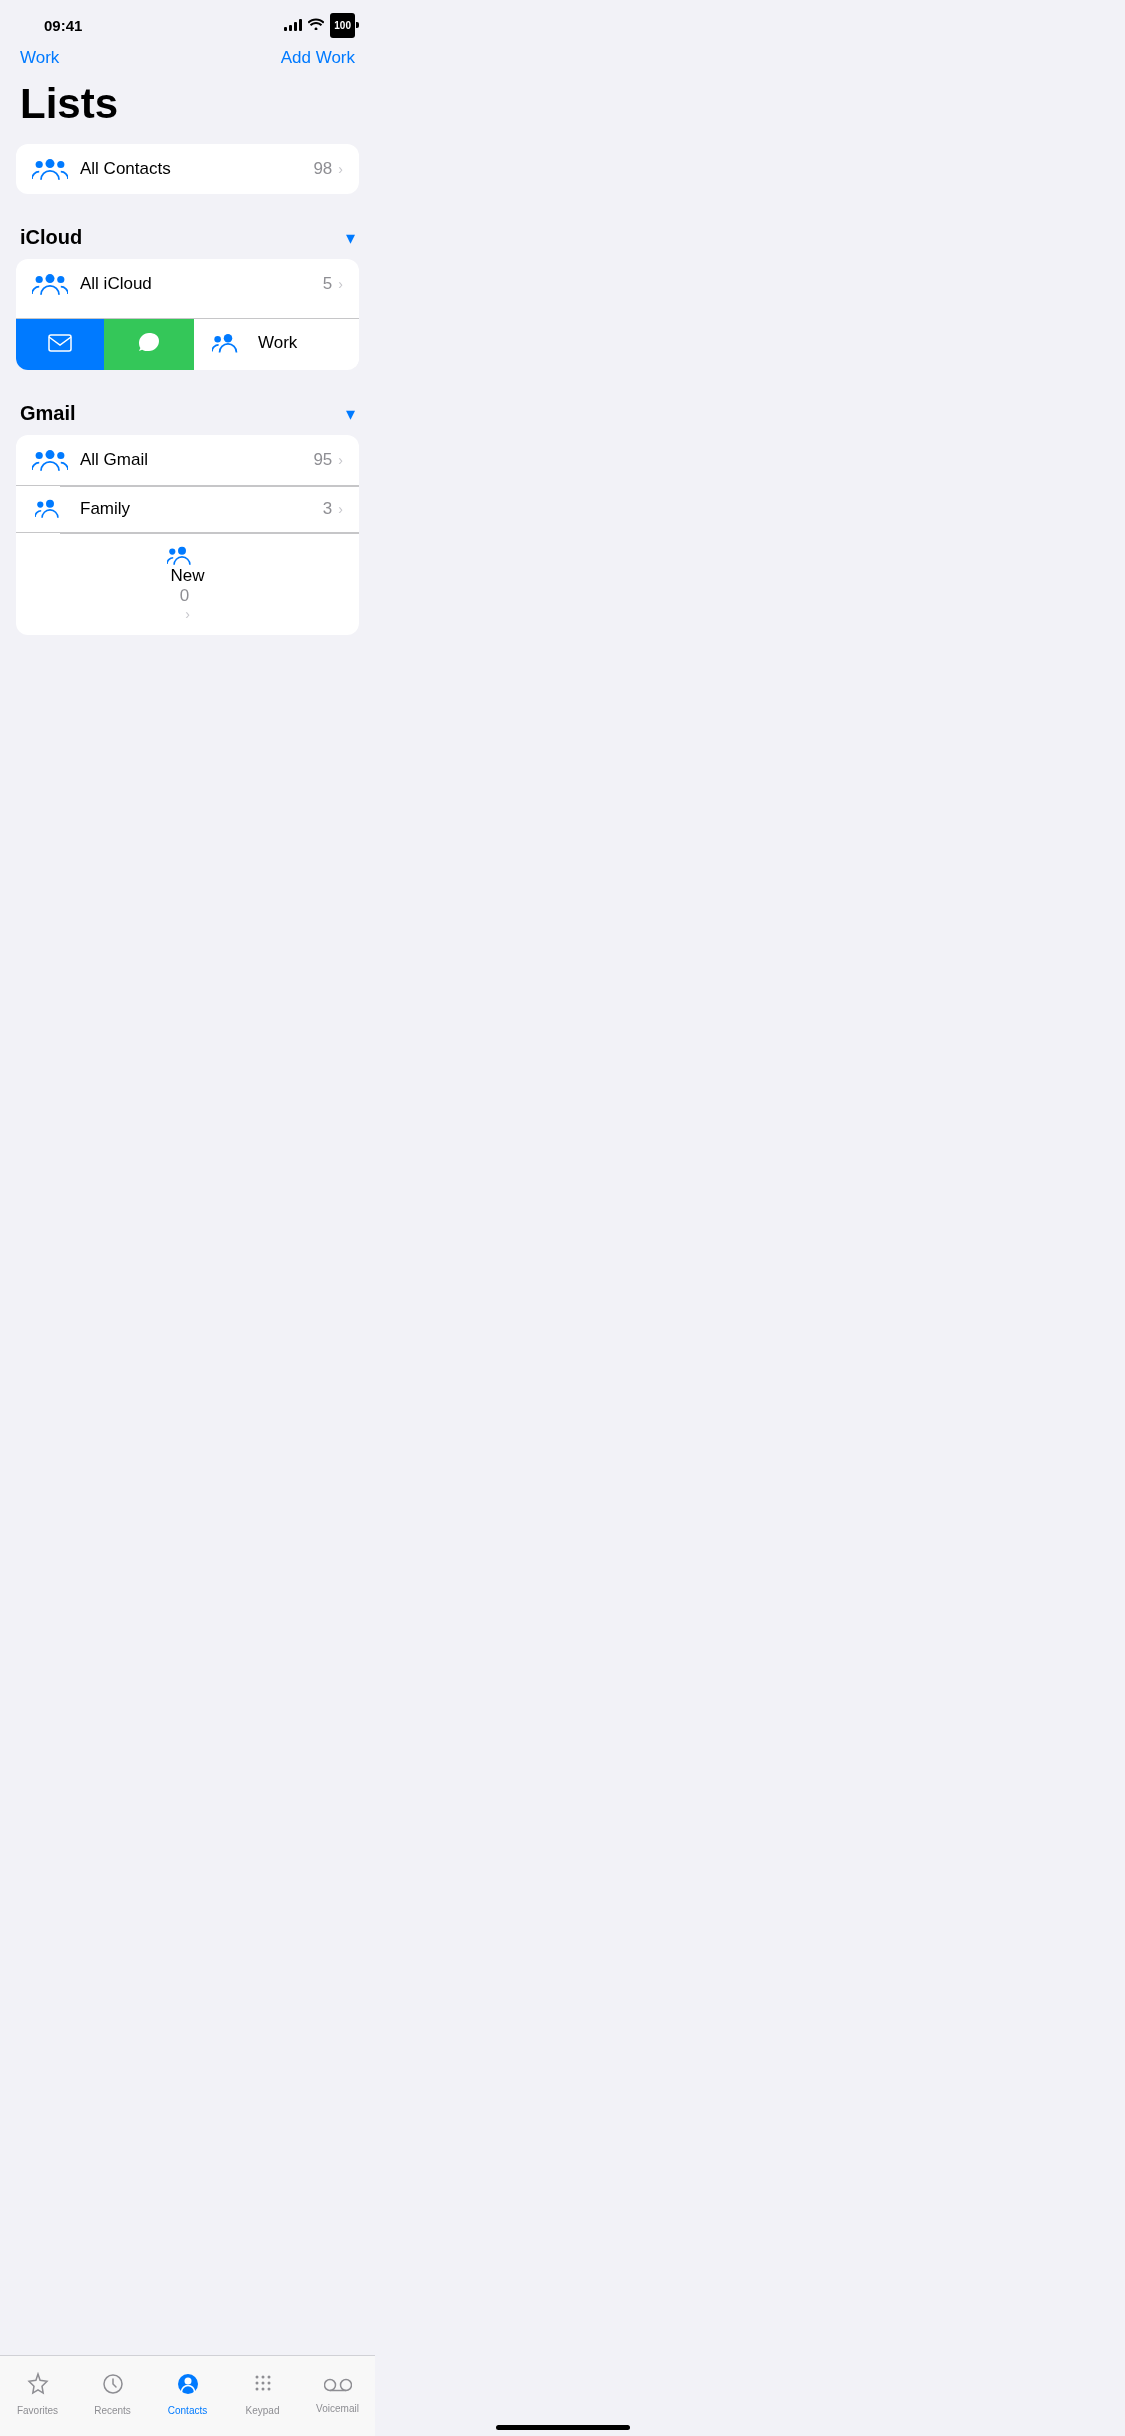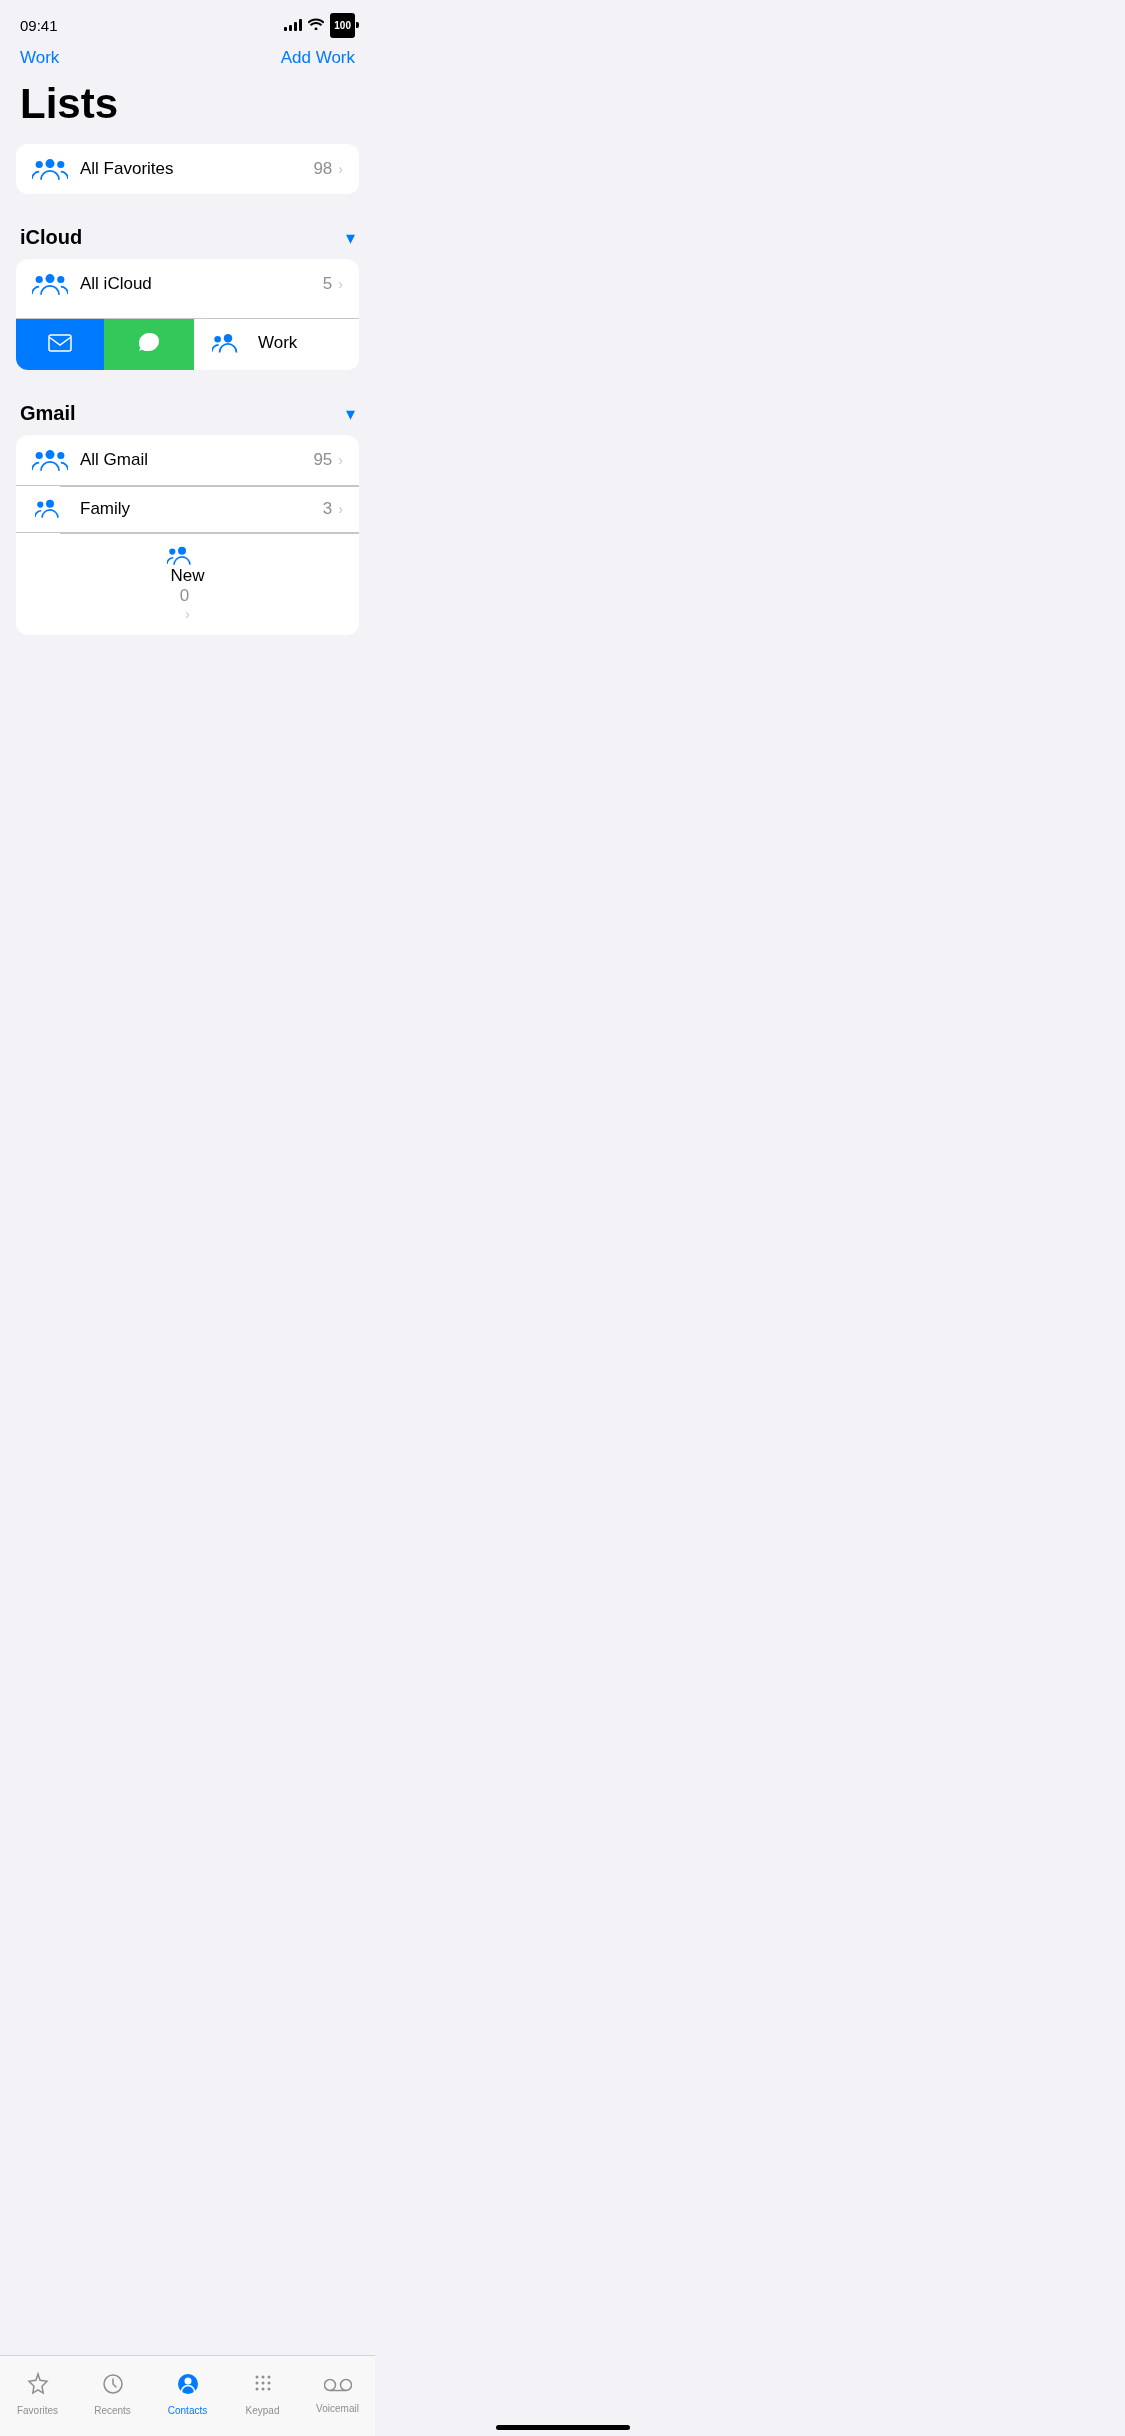--- a/index.html
+++ b/index.html
@@ -17,22 +17,23 @@
     
     .status-bar {
       display: flex;
       justify-content: space-between;
       align-items: center;
       padding: 14px 20px 8px;
       height: 44px;
     }
     .status-time {
       font-size: 15px;
-      font-weight: 400;
+      font-weight: 700;
       color: #000;
+      margin-left: 24px;
     }
     .status-icons {
       display: flex;
       align-items: center;
       gap: 6px;
     }
     .signal-bars {
       display: flex;
       align-items: flex-end;
       gap: 2px;
@@ -301,21 +302,21 @@
     <div class="row-icon">
       <svg class="people-svg" viewBox="0 0 40 26" fill="none" xmlns="http://www.w3.org/2000/svg">
         <circle cx="20" cy="7" r="5" fill="#007aff"></circle>
         <path d="M10 25c0-5.52 4.48-10 10-10s10 4.48 10 10" stroke="#007aff" stroke-width="2" fill="none"></path>
         <circle cx="8" cy="8" r="4" fill="#007aff"></circle>
         <path d="M0 24c0-4.42 3.58-8 8-8" stroke="#007aff" stroke-width="2" fill="none"></path>
         <circle cx="32" cy="8" r="4" fill="#007aff"></circle>
         <path d="M40 24c0-4.42-3.58-8-8-8" stroke="#007aff" stroke-width="2" fill="none"></path>
       </svg>
     </div>
-    <span class="row-label">All Favorites</span>
+    <span class="row-label">All Contacts</span>
     <span class="row-count">98</span>
     <span class="row-chevron">›</span>
   </div>
 </div>
 
 <div class="section-header">
   <span class="section-title">iCloud</span>
   <span class="chevron-down">▾</span>
 </div>
 

